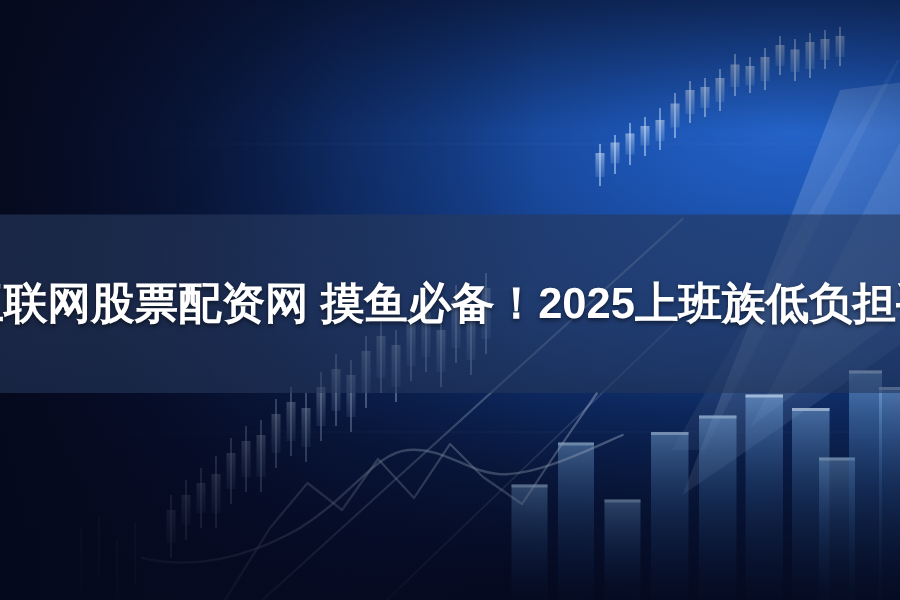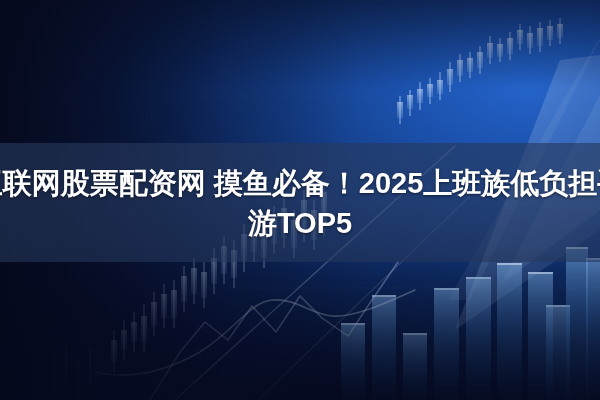--- a/index.html
+++ b/index.html
@@ -248,16 +248,15 @@
       <line x1="0" y1="288" x2="600" y2="288"></line>
     </g>
   </svg>
 
   <div class="layer" id="bg-vignette"></div>
 
   <div id="title-band"></div>
 
   <div id="title-block">
     <div class="title-line l1">互联网股票配资网 摸鱼必备！2025上班族低负担手</div>
-    <div class="title-line l2">游TOP5</div>
   </div>
 
 </div>
 
 </body></html>

